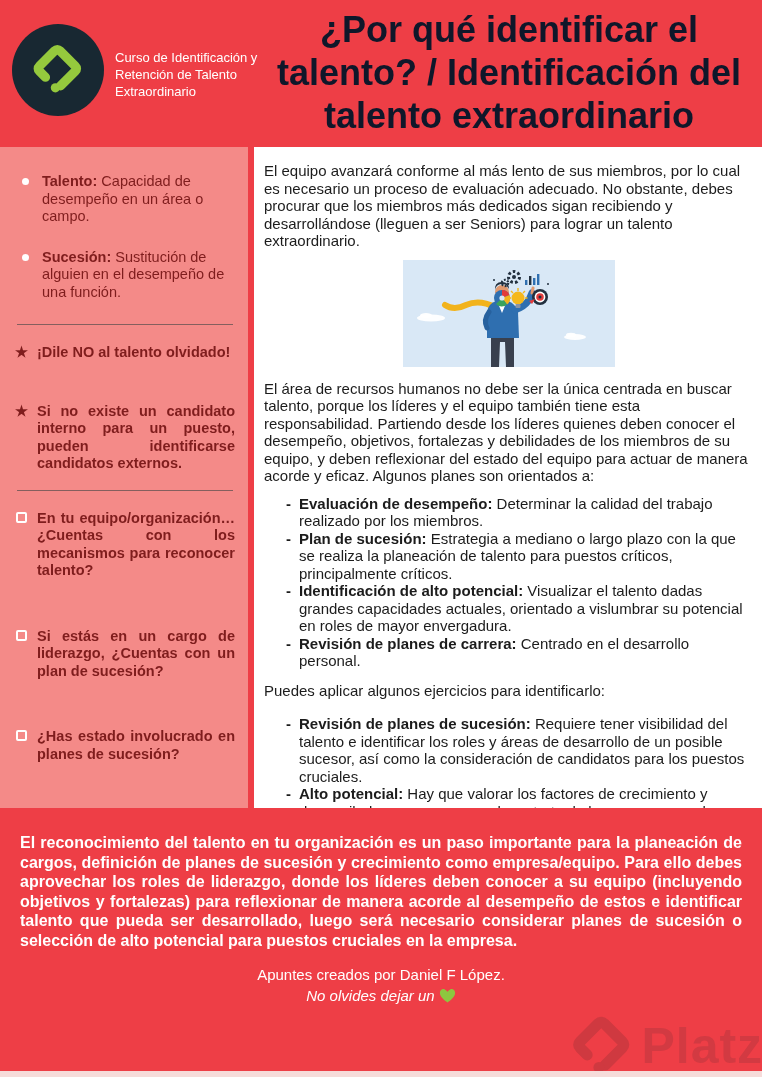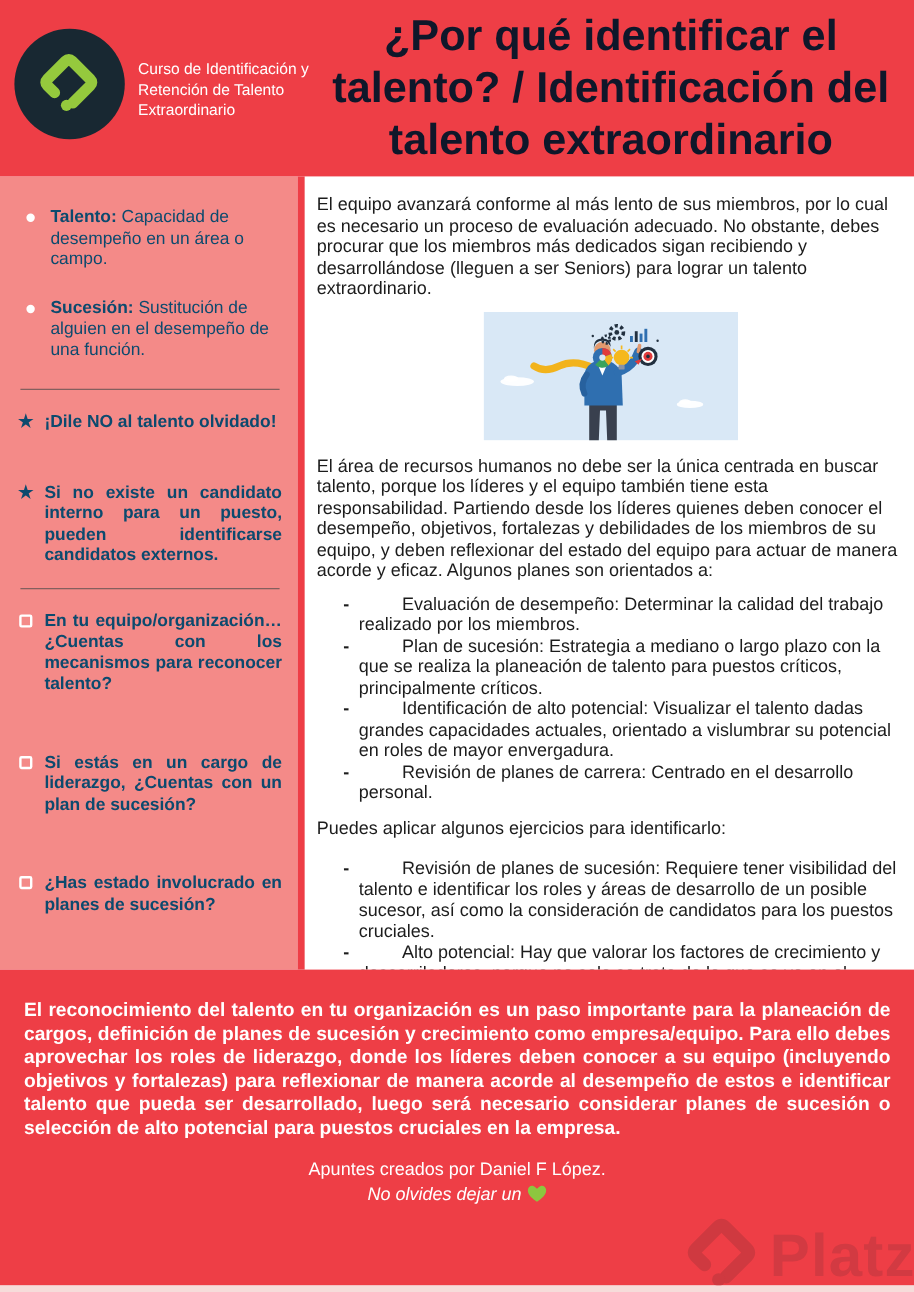--- a/index.html
+++ b/index.html
@@ -12,21 +12,21 @@
   .logo-circle { position:absolute; left:12px; top:24px; width:92px; height:92px; border-radius:50%;
                  background:#182832; display:flex; align-items:center; justify-content:center; }
   .course-label { position:absolute; left:115px; top:49px; width:150px; color:#fff;
                   font-weight:normal; font-size:13px; line-height:17px; }
   .page-title { position:absolute; left:262px; right:6px; top:8px; color:#0f172a; text-align:center;
                 font-weight:bold; font-size:36px; line-height:43px; letter-spacing:0; }
 
   
   .body-row { flex:1; display:flex; min-height:0; }
 
-  .sidebar { width:248px; flex:none; background:#f48a88; color:#0c4a6e; padding:26px 13px 0 15px;
+  .sidebar { width:248px; flex:none; background:#f48a88; color:#7f1d1d; padding:26px 13px 0 15px;
              font-size:14.5px; line-height:17.5px; overflow:hidden; }
   .def-item { display:flex; margin-bottom:23px; }
   .dot { width:7px; height:7px; border-radius:50%; background:#fff; margin:5px 13px 0 7px; flex:none; }
   .term { font-weight:bold; }
   .sb-divider { border:none; border-top:1px solid rgba(72,72,72,0.65); margin:17px 2px 19px 2px; }
   .star-item { display:flex; font-weight:bold; text-align:justify; }
   .star-glyph { margin-right:9px; flex:none; }
   .gap40 { height:41px; } .gap45 { height:48px; }
   .check-item { display:flex; font-weight:bold; text-align:justify; }
   .checkbox { width:11px; height:11px; border:2px solid #fff; border-radius:2px; margin:2px 10px 0 1px; flex:none; }
@@ -34,21 +34,21 @@
   .v-divider { width:6px; flex:none; background:#ee3e46; }
 
   
   .content { flex:1; background:#fff; color:#1c1c1c; padding:15px 9px 12px 10px;
              font-size:15px; line-height:17.5px; overflow:hidden; }
   .para { margin-bottom:10px; }
   .illus-wrap { display:flex; justify-content:center; margin:9px 0 13px 0; }
   .dash-list { margin:0 0 4px 0; }
   .dash-item { display:flex; }
   .dash { font-weight:bold; width:35px; padding-left:22px; flex:none; }
-  .lead { font-weight:normal;margin-left:36px; }
+  .lead { font-weight:bold; }
   .exercises-intro { margin:12px 0 16px 0; }
 
   
   .footer { position:relative; height:263px; flex:none; background:#ee3e46; color:#fff;
             padding:25px 20px 0 20px; overflow:hidden; }
   .summary { font-weight:bold; font-size:16px; line-height:19.5px; text-align:justify; }
   .credits { text-align:center; margin-top:14px; font-size:15px; line-height:21px; }
   .reminder-line { font-style:italic; }
   .heart { vertical-align:-2px; margin-left:4px; }
   .watermark { position:absolute; right:-16px; bottom:-16px; display:flex; align-items:center; }

